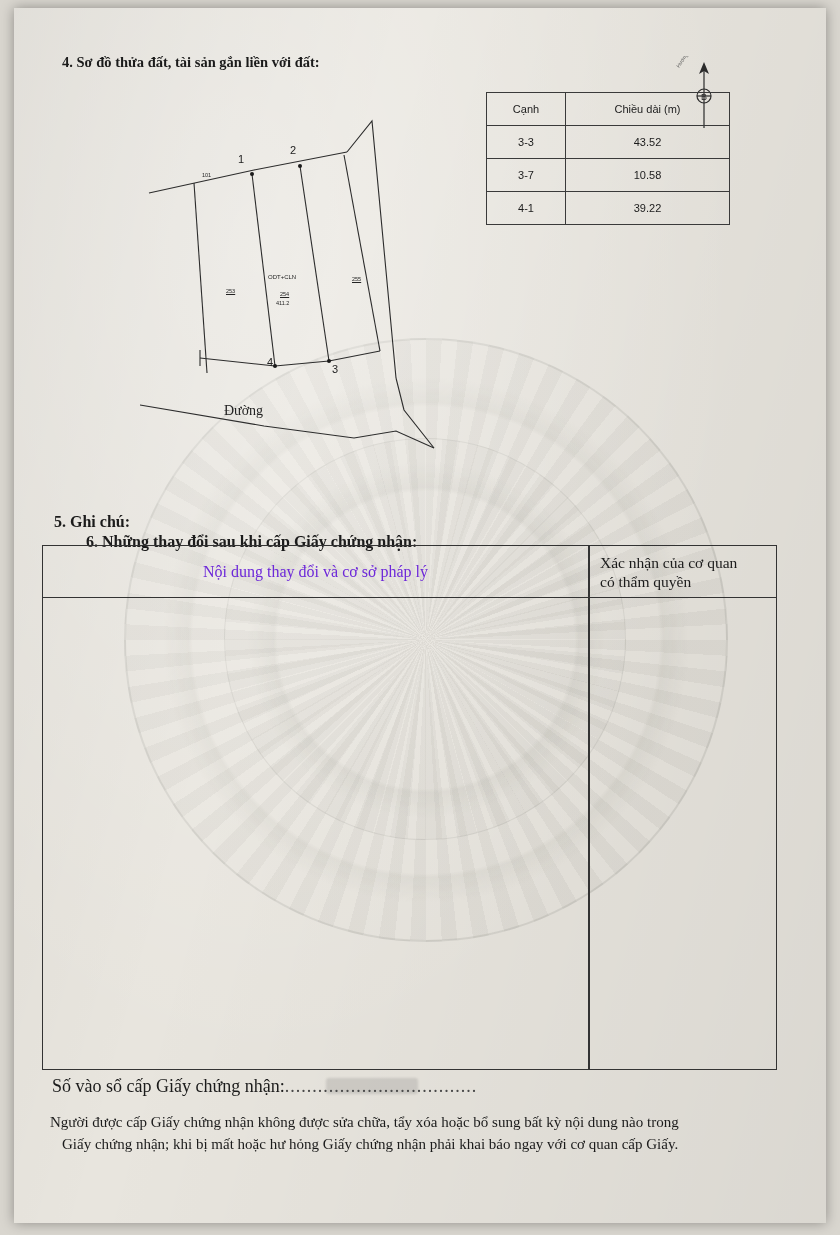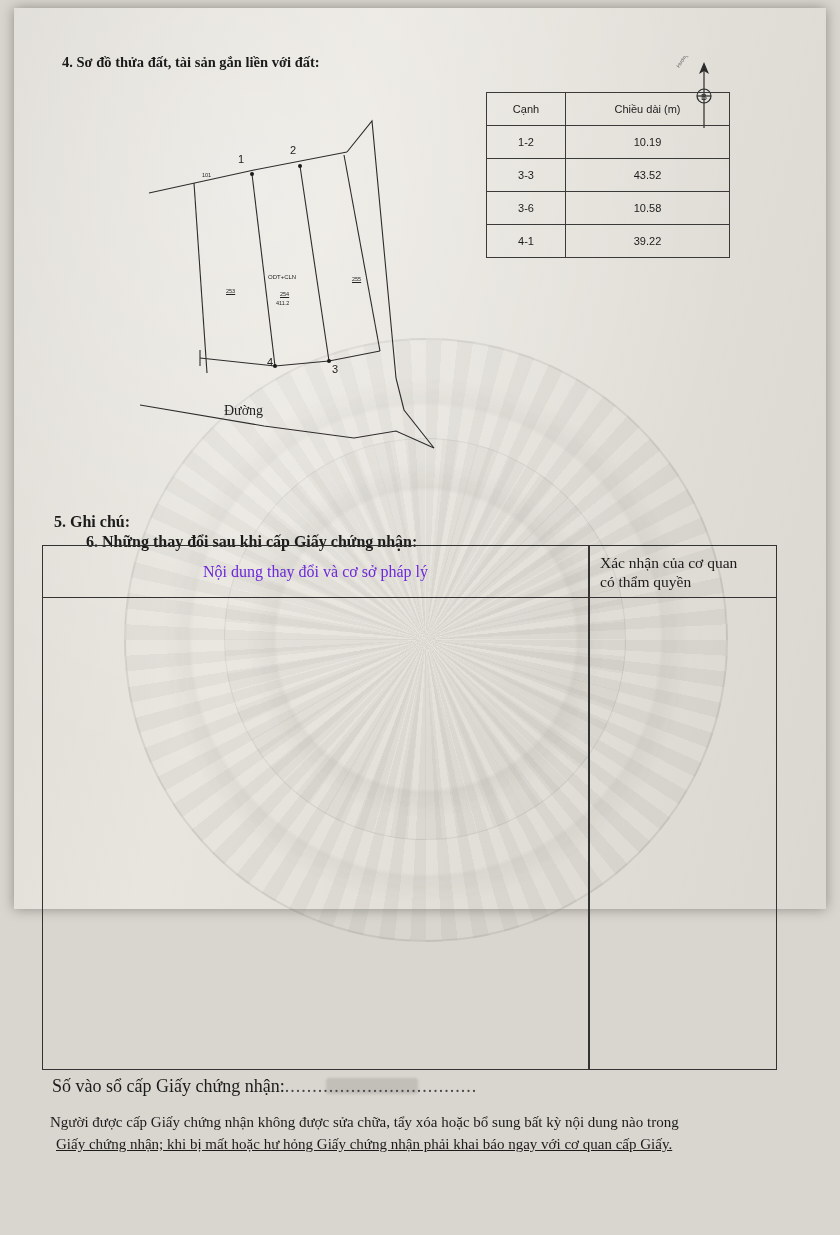--- a/index.html
+++ b/index.html
@@ -22,21 +22,21 @@
     background: #d9d6cf;
     overflow: hidden;
   }
 
   
   .sheet {
     position: absolute;
     left: 14px;
     top: 8px;
     width: 812px;
-    height: 901px;
+    height: 1215px;
     background: #e8e5de;
     box-shadow: 0 0 12px rgba(0,0,0,0.35);
   }
   .sheet::after {
     content: "";
     position: absolute;
     left: 0; top: 0; right: 0; bottom: 0;
     background:
       radial-gradient(ellipse at 30% 20%, rgba(255,255,255,0.35), rgba(255,255,255,0) 60%),
       linear-gradient(105deg, rgba(0,0,0,0.05), rgba(0,0,0,0) 35%, rgba(0,0,0,0.06) 100%);
@@ -188,24 +188,23 @@
     letter-spacing: 1px;
     color: #4a4a4a;
   }
   #f-note1 {
     left: 36px;
     top: 1106px;
     font-size: 15px;
     text-align: center;
   }
   #f-note2 {
-    left: 42px;
+    left: 48px;
     top: 1128px;
     font-size: 15px;
-    text-decoration: underline;
   }
 
   
   .smudge {
     position: absolute;
     left: 312px;
     top: 1070px;
     width: 92px;
     height: 16px;
     background: rgba(90,90,90,0.18);
@@ -293,29 +292,25 @@
 
       <table class="edge-table">
         <thead>
           <tr>
             <th>Cạnh</th>
             <th>Chiều dài (m)</th>
           </tr>
         </thead>
         <tbody>
           <tr>
-            <td>1-2</td>
-            <td>10.19</td>
-          </tr>
-          <tr>
             <td>3-3</td>
             <td>43.52</td>
           </tr>
           <tr>
-            <td>3-6</td>
+            <td>3-7</td>
             <td>10.58</td>
           </tr>
           <tr>
             <td>4-1</td>
             <td>39.22</td>
           </tr>
         </tbody>
       </table>
 
       <div class="heading" id="h5">5. Ghi chú:</div>

